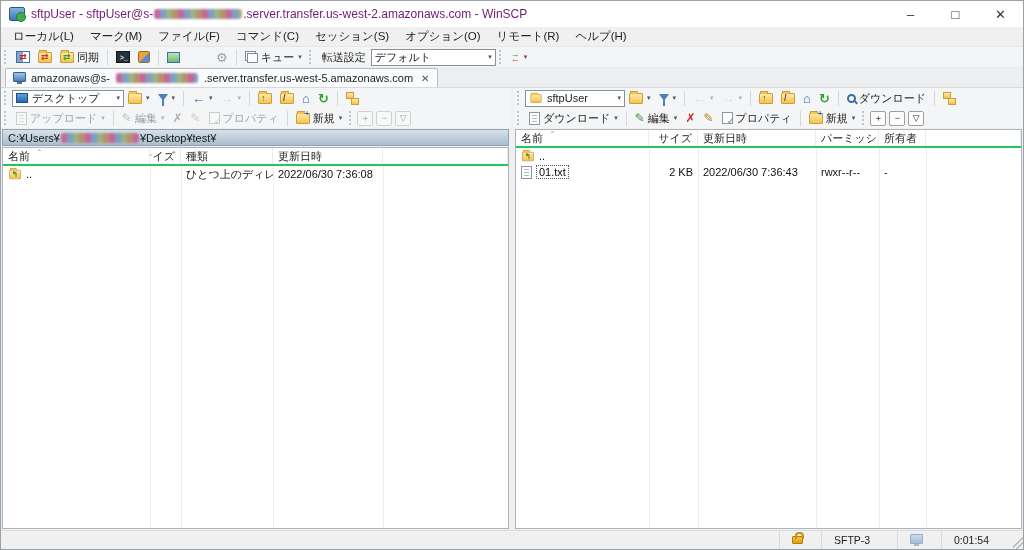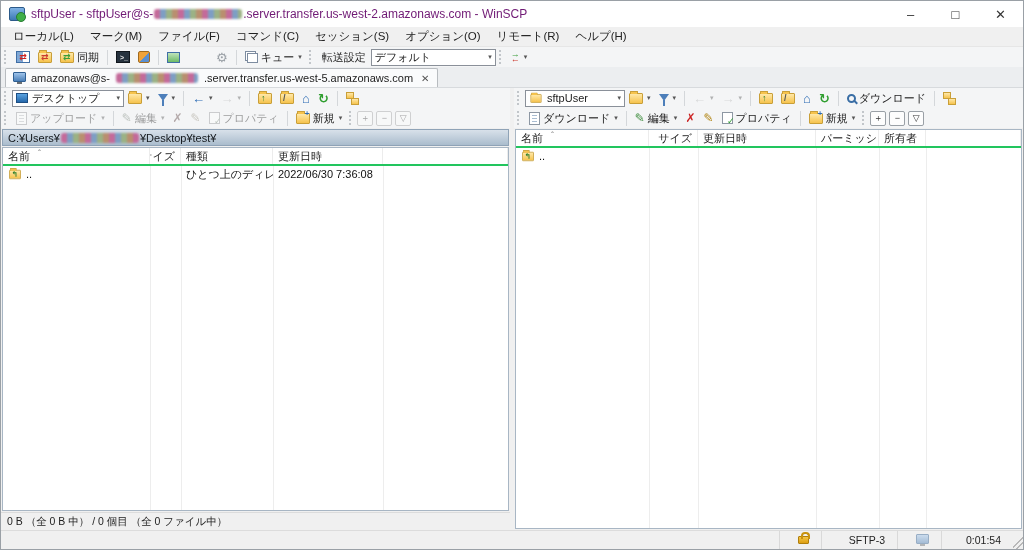--- a/index.html
+++ b/index.html
@@ -96,21 +96,21 @@
   .fcell.r { justify-content:flex-end; }
   .fcell .fname { margin-left:4px; }
   .focusbox { border:1px dotted #555; padding:0 2px; }
   .gridline { position:absolute; top:18px; bottom:0; width:1px; background:#ededed; }
   .listrest { flex:1 1 auto; }
   .pstatus { height:18px; background:#f0f0f0; border-top:1px solid #dcdcdc; display:flex; align-items:center; font-size:10.5px; color:#222; padding:0 6px; flex:0 0 auto; }
 
   
   .statusbar { height:19px; background:#f0f0f0; border-top:1px solid #dcdcdc; display:flex; align-items:center; font-size:10.5px; color:#222; flex:0 0 auto; }
   .sb-fill { flex:1 1 auto; }
-  .sb-cell { height:100%; display:flex; align-items:center; justify-content:flex-end; border-left:1px solid #d9d9d9; padding:0 12px; gap:4px; }
+  .sb-cell { height:100%; display:flex; align-items:center; justify-content:flex-start; border-left:1px solid #d9d9d9; padding:0 12px; gap:4px; }
   .sb-grip { width:10px; height:100%; background:
       linear-gradient(135deg, transparent 55%, #b8b8b8 55%, #b8b8b8 62%, transparent 62%, transparent 72%, #b8b8b8 72%, #b8b8b8 79%, transparent 79%); }
   .label { white-space:nowrap;font-family:Liberation Mono, monospace; }
 </style>
 </head>
 <body>
 
 <div class="window">
 
   <div class="titlebar">
@@ -326,23 +326,20 @@
           <span class="fcell r" style="width:31px"></span>
           <span class="fcell" style="width:92px">ひとつ上のディレクトリ</span>
           <span class="fcell" style="width:110px">2022/06/30 7:36:08</span>
         </div>
         <div class="listrest"></div>
         <div class="gridline" style="left:147px"></div>
         <div class="gridline" style="left:178px"></div>
         <div class="gridline" style="left:270px"></div>
         <div class="gridline" style="left:380px"></div>
       </div>
-      <div class="pstatus">
-        <span>0 B （全 0 B 中） / 0 個目 （全 0 ファイル中）</span>
-      </div>
     </div>
 
     <div class="splitter"></div>
 
     <div class="panel">
       <div class="toolbar ptoolbar">
         <span class="grip"></span>
         <span class="combo" style="width:100px">
           <span class="fold ico" style="transform:scale(.8)"></span>
           <span>sftpUser</span>
@@ -459,20 +456,30 @@
               <span class="fold ico" style="transform:scale(.85)">
                 <span class="ovl" style="color:#2a7d2a">↰</span>
               </span>
               <span class="fname">..</span>
             </span>
           <span class="fcell r" style="width:49px"></span>
           <span class="fcell" style="width:118px"></span>
           <span class="fcell" style="width:63px"></span>
           <span class="fcell" style="width:47px"></span>
         </div>
+        <div class="cols filerow">
+          <span class="fcell" style="width:133px">
+              <span class="doc-ico ico"></span>
+              <span class="fname focusbox">01.txt</span>
+            </span>
+          <span class="fcell r" style="width:49px">2 KB</span>
+          <span class="fcell" style="width:118px">2022/06/30 7:36:43</span>
+          <span class="fcell" style="width:63px">rwxr--r--</span>
+          <span class="fcell" style="width:47px">-</span>
+        </div>
         <div class="listrest"></div>
         <div class="gridline" style="left:133px"></div>
         <div class="gridline" style="left:182px"></div>
         <div class="gridline" style="left:300px"></div>
         <div class="gridline" style="left:363px"></div>
         <div class="gridline" style="left:410px"></div>
       </div>
     </div>
   </div>
 

